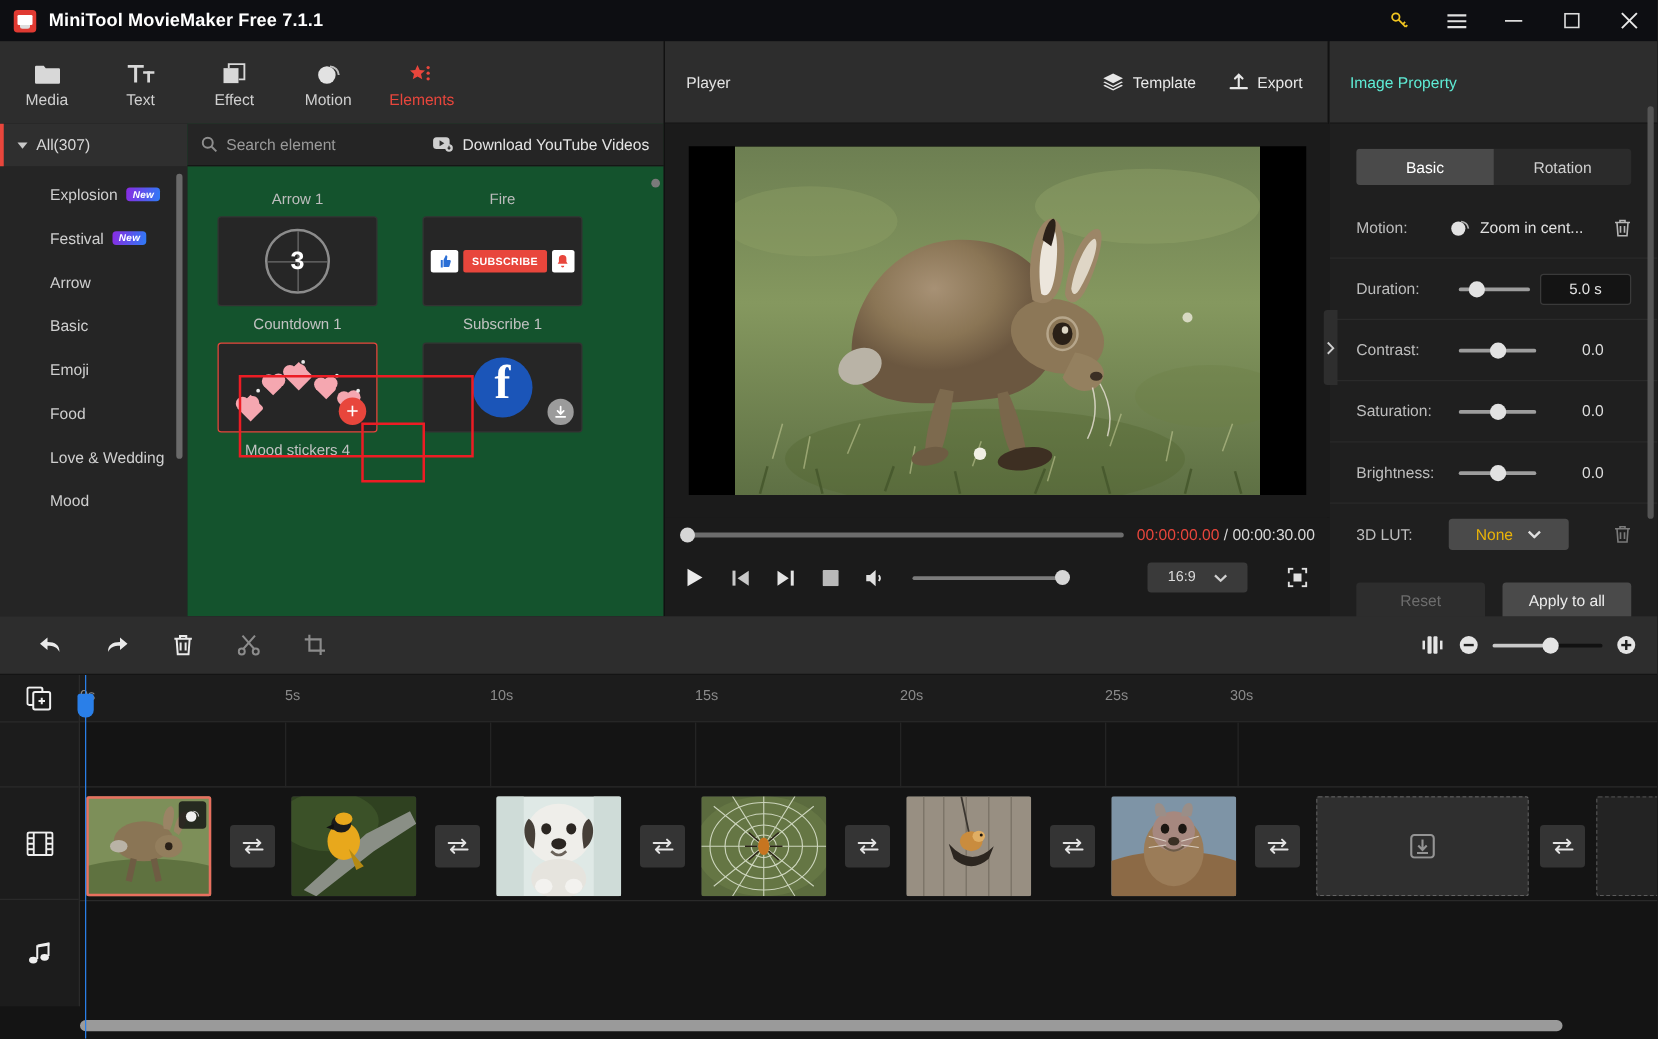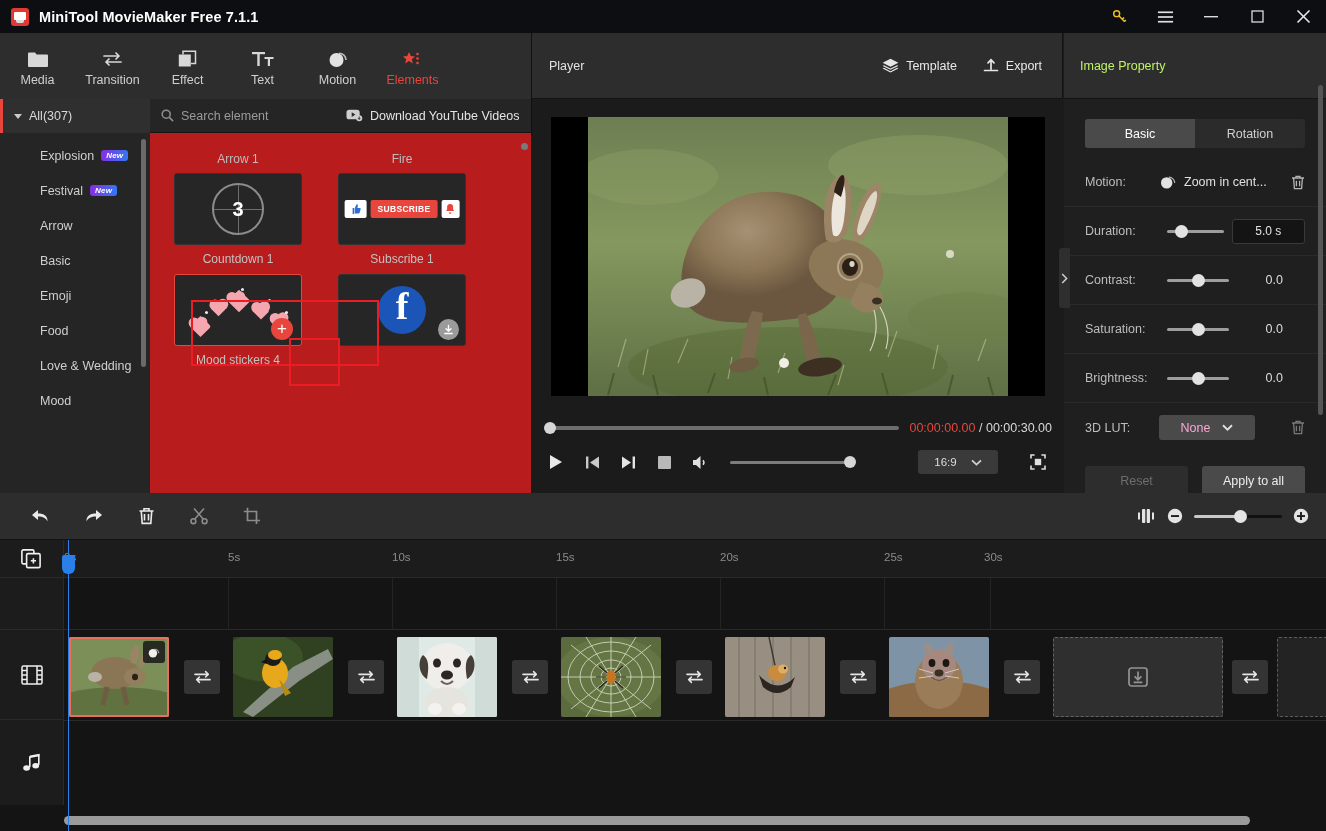--- a/index.html
+++ b/index.html
@@ -86,21 +86,21 @@
   .badge-hot { background: #e8463c; }
   .badge-new { background: linear-gradient(100deg,#8a2be2 0%, #2e7bf6 100%); }
   .left-scroll {
     position: absolute; right: 4px; top: 40px; width: 5px; height: 228px;
     background: #6a6a6a; border-radius: 3px;
   }
 
   
   .browser {
     position: absolute; left: 150px; top: 99px; width: 381px; height: 394px;
-    background: #b91c1c;
+    background: #14532d;
   }
   .browser-head {
     height: 34px; background: #252525; display: flex; align-items: center;
     border-bottom: 1px solid #161616;
   }
   .search-box {
     display: flex; align-items: center; gap: 7px; margin-left: 11px; width: 160px;
   }
   .search-ph { font-size: 12.5px; color: #9a9a9a; }
   .yt-dl {
@@ -225,42 +225,42 @@
   }
   .fs-btn { margin-left: 14px; margin-right: 2px; cursor: pointer; }
 
   
   .proppanel {
     position: absolute; left: 1064px; top: 33px; width: 262px; height: 460px;
     background: #1f1f1f;
   }
   .prop-head { height: 66px; background: #2d2d2d; display: flex; align-items: center;
                border-bottom: 1px solid #141414; }
-  .prop-title { margin-left: 16px; font-size: 12.5px; color: #bef264; }
+  .prop-title { margin-left: 16px; font-size: 12.5px; color: #5eead4; }
   .tabs { margin: 20px 21px 0 21px; display: flex; height: 29px; background: #2b2b2b;
           border-radius: 3px; overflow: hidden; }
   .ptab { flex: 1; display: flex; align-items: center; justify-content: center;
           font-size: 12.5px; color: #cfcfcf; cursor: pointer; }
   .ptab.active { background: #4a4a4a; color: #fff; }
   .prow { display: flex; align-items: center; height: 49px; padding: 0 21px;
           border-bottom: 1px solid #2a2a2a; }
   .plabel { font-size: 12.5px; color: #bdbdbd; width: 74px; flex: none; }
   .sld { position: relative; width: 62px; height: 3px; background: #9d9d9d; border-radius: 2px;
          margin: 0 8px; cursor: pointer; }
   .sld-knob { position: absolute; top: -5px; width: 13px; height: 13px; background: #e2e2e2;
               border-radius: 50%; }
   .pval { font-size: 12.5px; color: #dcdcdc; }
   .pval-box { width: 80px; height: 25px; background: #141414; border: 1px solid #3a3a3a;
               border-radius: 3px; display: flex; align-items: center; justify-content: center;
               font-size: 12px; color: #e4e4e4; }
   .motion-val { font-size: 12.5px; color: #e0e0e0; max-width: 88px; overflow: hidden;
                 white-space: nowrap; }
   .lut-sel { width: 96px; height: 25px; background: #4a4a4a; border-radius: 3px;
              display: flex; align-items: center; justify-content: center; gap: 12px;
-             font-size: 12.5px; color: #f9a8d4; cursor: pointer; }
+             font-size: 12.5px; color: #eab308; cursor: pointer; }
   .pbtns { display: flex; gap: 14px; padding: 14px 21px 0 21px; }
   .pbtn-w { flex: 1; height: 30px; border-radius: 3px; display: flex; align-items: center;
             justify-content: center; font-size: 12.5px; cursor: pointer; }
   .pbtn-reset { background: #2d2d2d; color: #6d6d6d; }
   .pbtn-apply { background: #4a4a4a; color: #ececec; }
   .prop-scroll { position: absolute; right: 3px; top: 52px; width: 5px; height: 330px;
                  background: #555; border-radius: 3px; }
   .collapse-tab {
     position: absolute; left: 1059px; top: 248px; width: 11px; height: 60px;
     background: #2e2e2e; border-radius: 3px 0 0 3px; display: flex;
@@ -374,45 +374,37 @@
     <div class="tool-tab">
       <div class="tt-ico">
         <svg width="20" height="17" viewBox="0 0 20 17" fill="#d8d8d8">
           <path d="M0 2.5a1 1 0 011-1h6l1.6 2H19a1 1 0 011 1V15a1 1 0 01-1 1H1a1 1 0 01-1-1z"></path>
         </svg>
       </div>
       <div class="tt-lbl">Media</div>
     </div>
     <div class="tool-tab">
       <div class="tt-ico">
-        <svg width="21" height="18" viewBox="0 0 21 18" fill="none" stroke="#d8d8d8" stroke-width="1.7" stroke-linecap="round" stroke-linejoin="round">
-          <path d="M2 6h15 M14 3l3 3-3 3 M19 12H4 M7 9l-3 3 3 3"></path>
-        </svg>
-      </div>
-      <div class="tt-lbl">Transition</div>
+        <svg width="22" height="18" viewBox="0 0 22 18" fill="#d8d8d8">
+          <rect x="0" y="2" width="13" height="2.2"></rect>
+            <rect x="5.3" y="2" width="2.4" height="14"></rect>
+          <rect x="12.5" y="7" width="9" height="2"></rect>
+            <rect x="15.8" y="7" width="2.2" height="9"></rect>
+        </svg>
+      </div>
+      <div class="tt-lbl">Text</div>
     </div>
     <div class="tool-tab">
       <div class="tt-ico">
         <svg width="19" height="18" viewBox="0 0 19 18" fill="none" stroke="#d8d8d8" stroke-width="1.5">
           <rect x="0.8" y="4.5" width="12" height="12" fill="#d8d8d8" stroke="none"></rect>
           <path d="M5 4.5 V1.3 H17.5 V13.5 H13"></path>
         </svg>
       </div>
       <div class="tt-lbl">Effect</div>
-    </div>
-    <div class="tool-tab">
-      <div class="tt-ico">
-        <svg width="22" height="18" viewBox="0 0 22 18" fill="#d8d8d8">
-          <rect x="0" y="2" width="13" height="2.2"></rect>
-            <rect x="5.3" y="2" width="2.4" height="14"></rect>
-          <rect x="12.5" y="7" width="9" height="2"></rect>
-            <rect x="15.8" y="7" width="2.2" height="9"></rect>
-        </svg>
-      </div>
-      <div class="tt-lbl">Text</div>
     </div>
     <div class="tool-tab">
       <div class="tt-ico">
         <svg width="20" height="18" viewBox="0 0 20 18">
           <circle cx="8.5" cy="10" r="7" fill="#e2e2e2"></circle>
           <path d="M11 3.2 A7 7 0 0118 10" fill="none" stroke="#bdbdbd" stroke-width="1.6"></path>
         </svg>
       </div>
       <div class="tt-lbl">Motion</div>
     </div>

